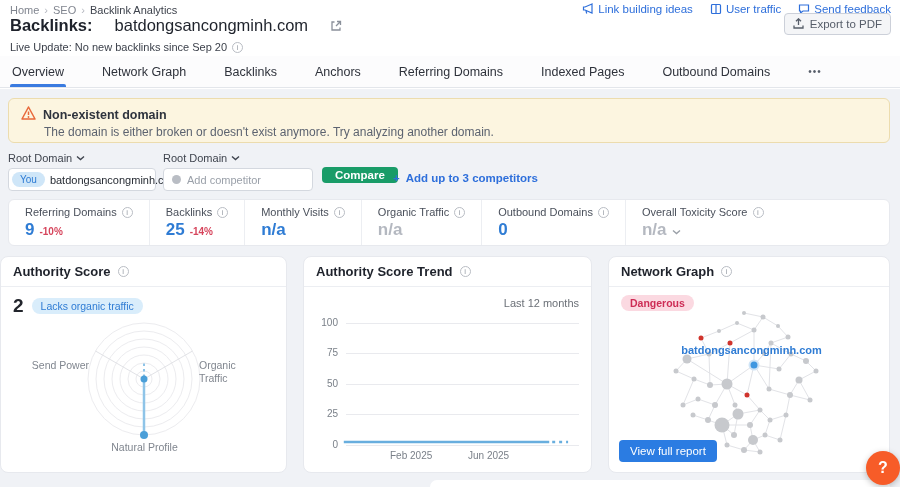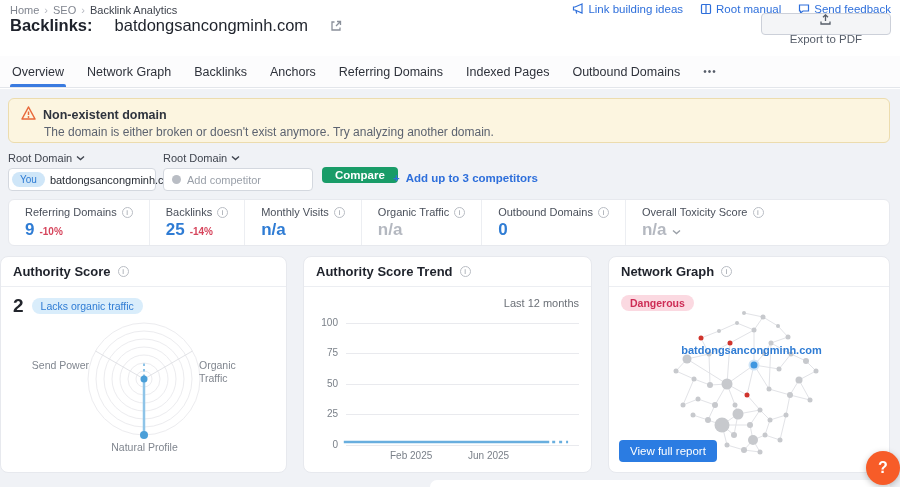--- a/index.html
+++ b/index.html
@@ -17,26 +17,26 @@
   .hdr-links { position:absolute; top:3px; right:9px; display:flex; gap:17px; }
   .hdr-link { display:flex; align-items:center; gap:4px; font-size:11.5px; color:#2e6fdb; cursor:pointer; }
   .hdr-link svg { display:block; }
   .page-title { position:absolute; top:16px; left:10px; font-size:16.5px; color:#1e222b; display:flex; align-items:center; gap:20px; }
   .page-title .b { font-weight:bold; margin-right:2px; }
   .ext-icon { cursor:pointer; margin-left:2px; display:inline-flex; }
   .live-row { position:absolute; top:41px; left:10px; font-size:11px; color:#3c414b; display:flex; align-items:center; gap:5px; }
   .info-icon { width:11px; height:11px; border:1px solid #b9bdc4; border-radius:50%; color:#9aa0a8;
     font-size:8px; line-height:9px; text-align:center; display:inline-block; cursor:pointer; flex:none; }
   .info-icon::after { content:"i"; }
-  .export-btn { position:absolute; top:13px; right:9px; height:22px; padding:0 28px; background:#f4f5f7;
+  .export-btn { position:absolute; top:13px; right:9px; height:22px; padding:0 8px; background:#f4f5f7;
     border:1px solid #ccd0d9; border-radius:4px; display:flex; align-items:center; gap:6px;
-    font-size:11.5px; color:#565d69; cursor:pointer;flex-direction:column; }
+    font-size:11.5px; color:#565d69; cursor:pointer; }
   
   .tabs { position:absolute; top:56px; left:0; right:0; height:32px; background:#fcfcfd;
-    border-bottom:1px solid #e3e6eb; display:flex; align-items:center; gap:23px; padding:0 12px; }
+    border-bottom:1px solid #e3e6eb; display:flex; align-items:center; gap:38px; padding:0 12px; }
   .tab { font-size:12.5px; color:#2e323b; cursor:pointer; position:relative; height:100%; display:flex; align-items:center; }
   .tab.active::after { content:""; position:absolute; left:-2px; right:-2px; bottom:0; height:3px;
     background:#3a7be0; border-radius:2px 2px 0 0; }
   .tab-more { font-size:10px; letter-spacing:1px; color:#565d69; cursor:pointer; }
   
   .content { position:absolute; top:89px; left:0; right:0; bottom:0; background:#f0f2f6; }
   .banner { position:absolute; top:9px; left:8px; right:10px; height:45px; background:#fcf5e0;
     border:1px solid #ecdcae; border-radius:6px; padding:7px 12px; }
   .banner-title { display:flex; align-items:center; gap:7px; font-size:12.5px; font-weight:bold; color:#2e333d; }
   .banner-desc { font-size:12px; color:#5c6370; margin-left:23px; margin-top:2px; }
@@ -130,21 +130,21 @@
         </span>
       <span>Link building ideas</span>
     </span>
     <span class="hdr-link">
       <span>
           <svg width="12" height="12" viewBox="0 0 12 12">
             <rect x="1.5" y="1.5" width="9" height="9" rx="1" fill="none" stroke="#2e6fdb" stroke-width="1.2"></rect>
             <path d="M6 1.5 V10.5" stroke="#2e6fdb" stroke-width="1.2"></path>
           </svg>
         </span>
-      <span>Root manual</span>
+      <span>User traffic</span>
     </span>
     <span class="hdr-link">
       <span>
           <svg width="12" height="12" viewBox="0 0 12 12">
             <path d="M1.5 2 H10.5 V8 H5 L2.5 10 V8 H1.5 Z" fill="none" stroke="#2e6fdb" stroke-width="1.2"></path>
           </svg>
         </span>
       <span>Send feedback</span>
     </span>
   </div>
@@ -153,20 +153,24 @@
     <span class="b">Backlinks:</span>
     <span>batdongsancongminh.com</span>
     <span class="ext-icon">
         <svg width="12" height="12" viewBox="0 0 12 12">
           <path d="M4.5 2 H2 V10 H10 V7.5" fill="none" stroke="#8a909a" stroke-width="1.3"></path>
           <path d="M7 1.5 H10.5 V5 M10.5 1.5 L6 6" fill="none" stroke="#8a909a" stroke-width="1.3"></path>
         </svg>
       </span>
   </div>
 
+  <div class="live-row">
+    <span>Live Update: No new backlinks since Sep 20</span>
+    <span class="info-icon"></span>
+  </div>
 
   <button class="export-btn">
     <span><svg width="11" height="11" viewBox="0 0 11 11">
           <path d="M5.5 1 V7 M3 3.2 L5.5 0.8 L8 3.2" fill="none" stroke="#565d69" stroke-width="1.3"></path>
           <path d="M1 7.5 V10 H10 V7.5" fill="none" stroke="#565d69" stroke-width="1.3"></path>
         </svg></span>
     <span>Export to PDF</span>
   </button>
 </div>
 

